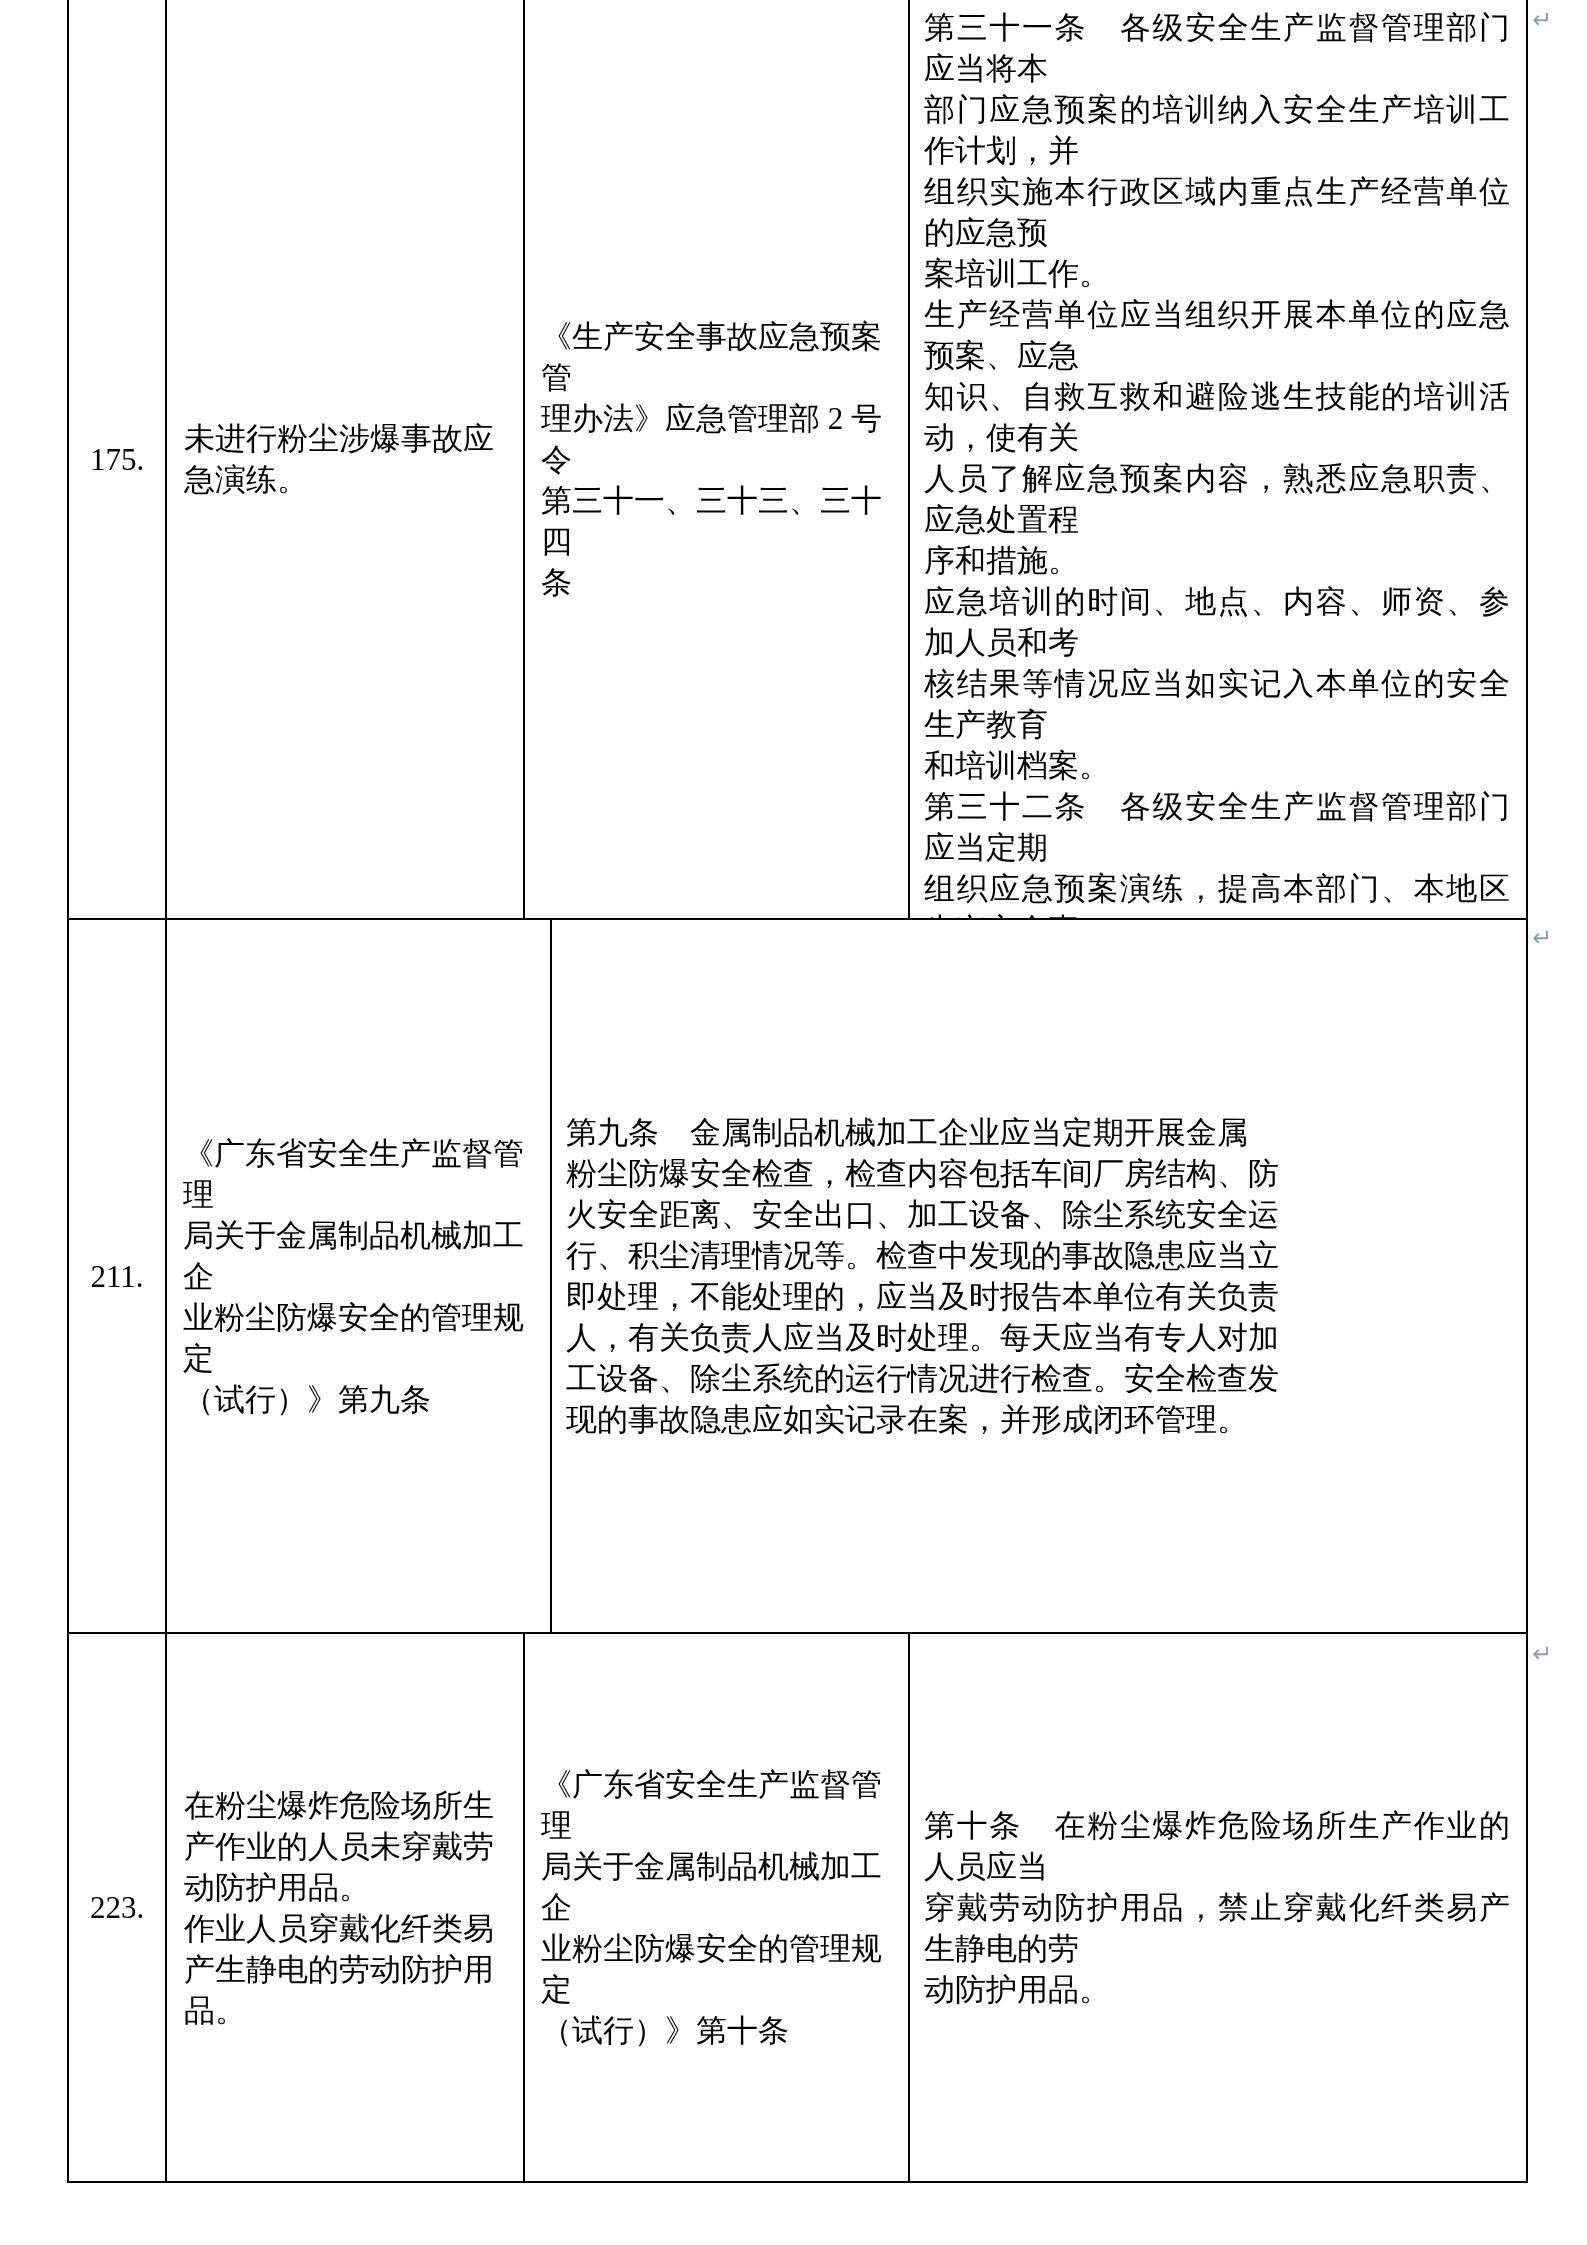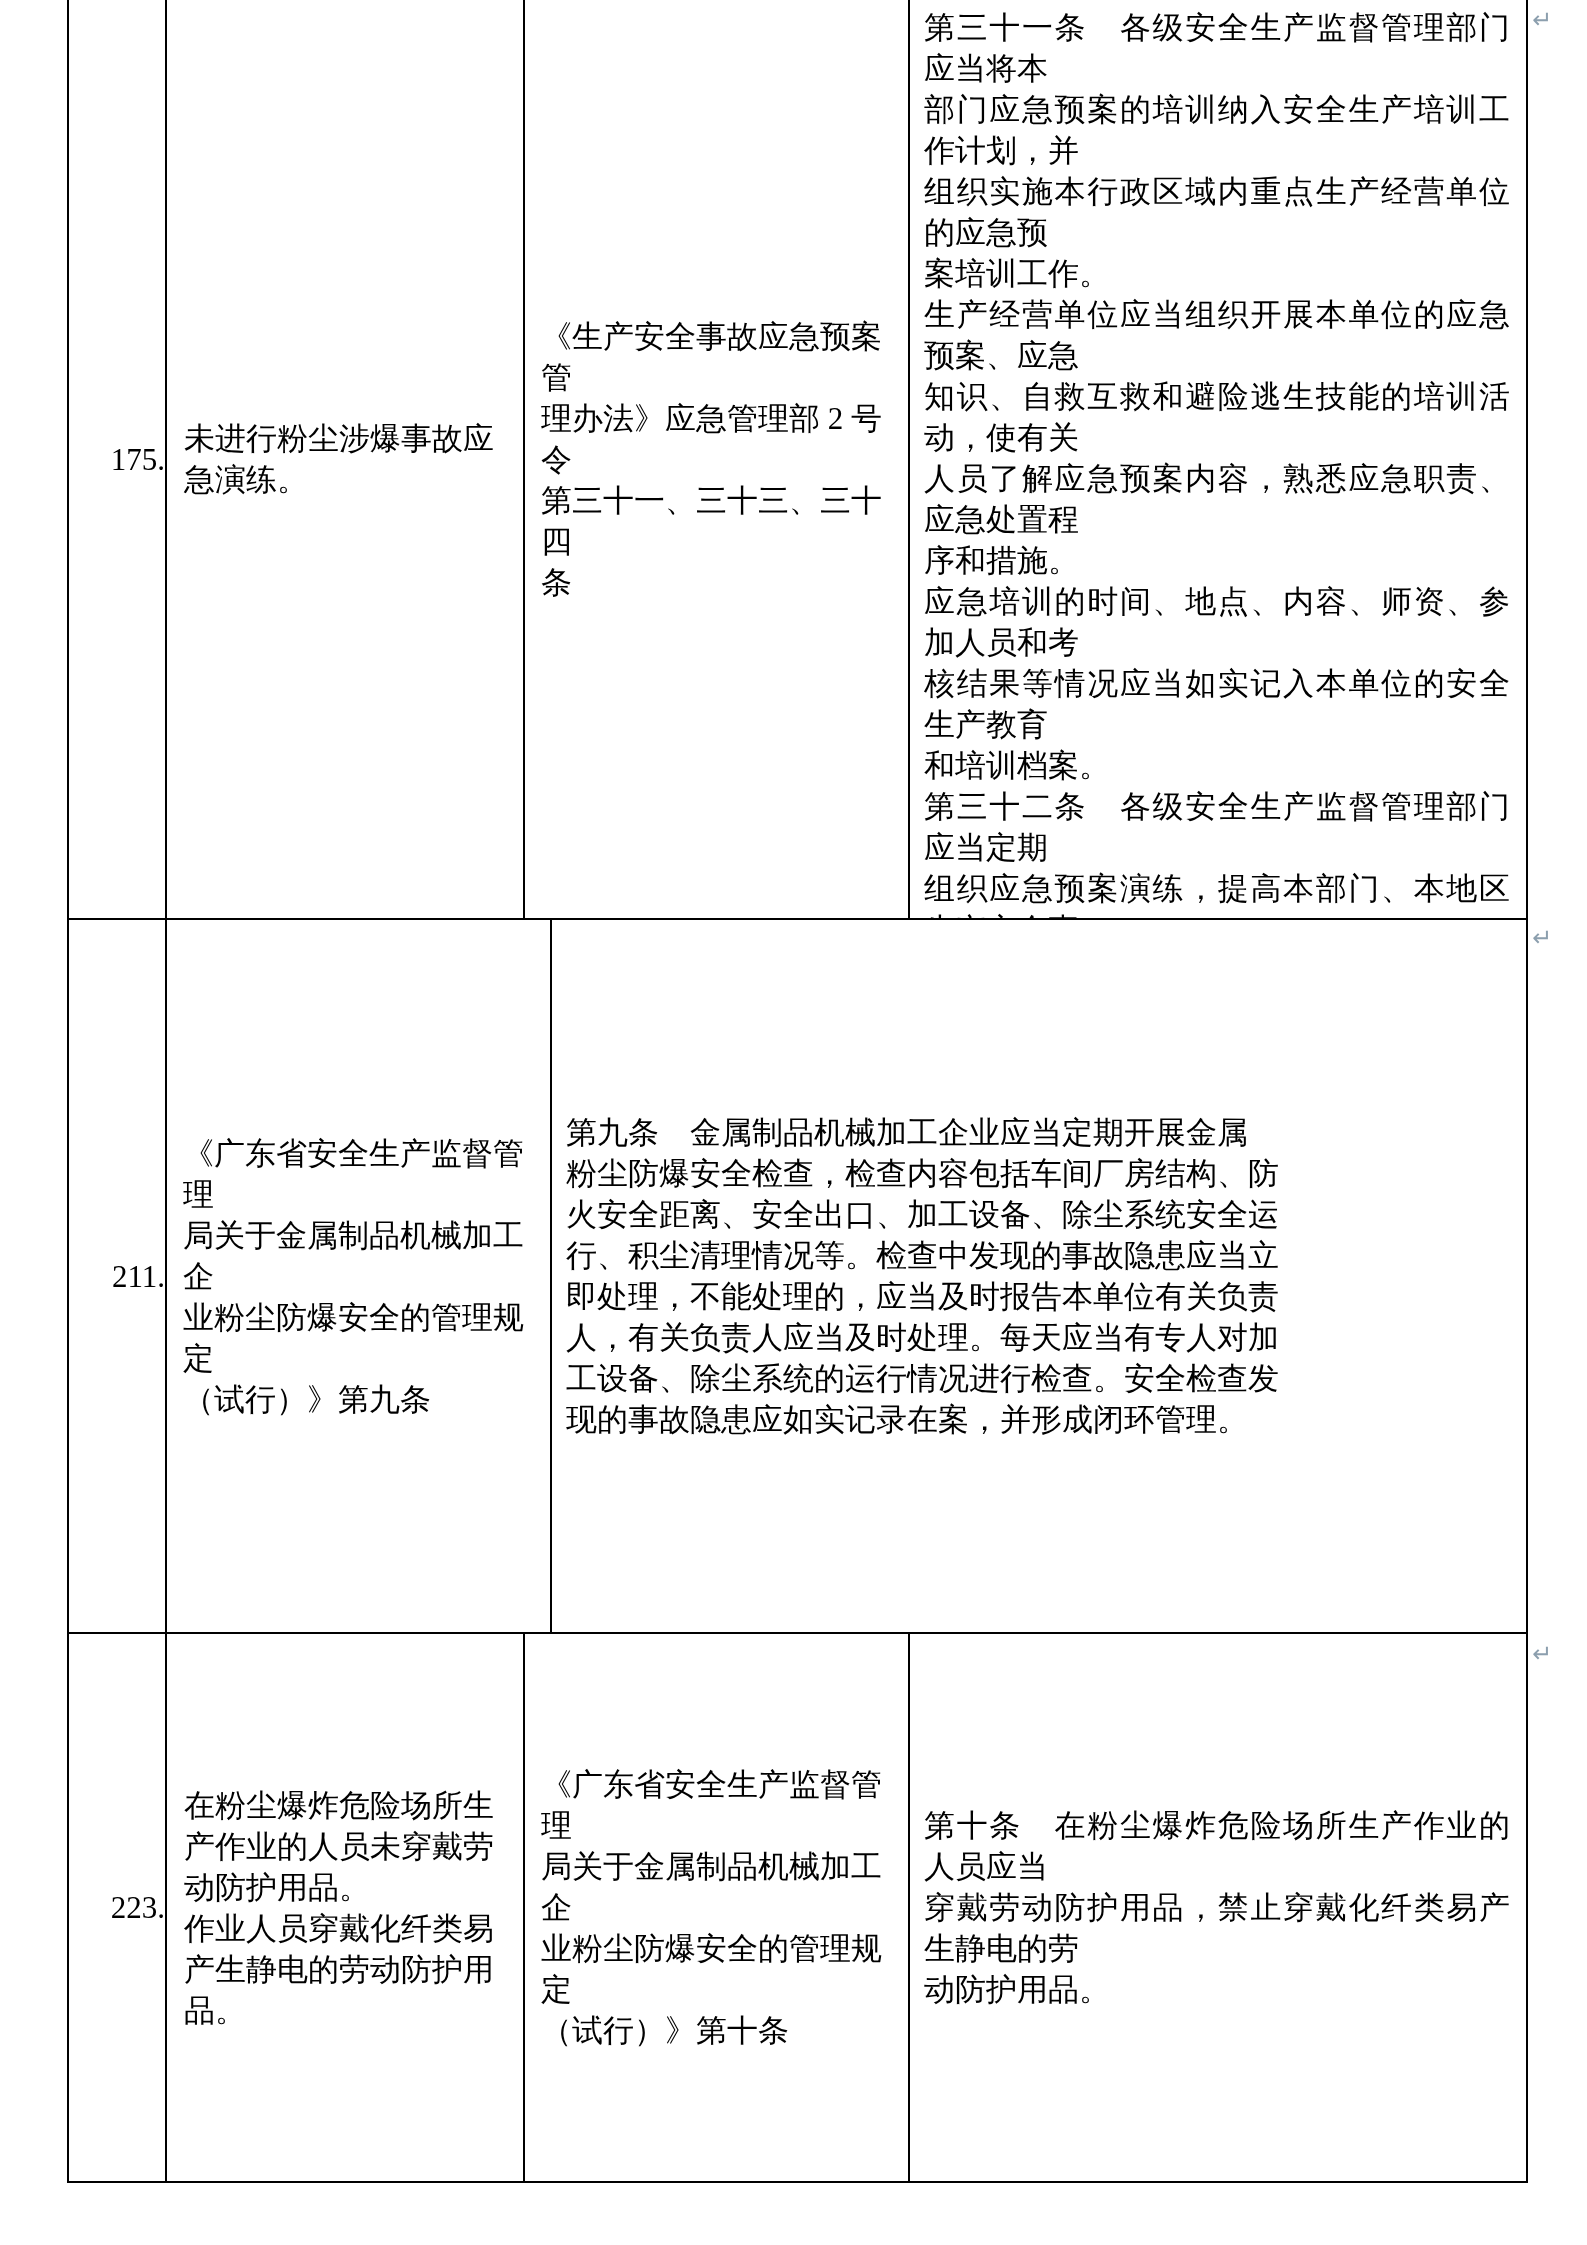--- a/index.html
+++ b/index.html
@@ -32,21 +32,21 @@
   .row-177{height:549px;}
   .cell{
     box-sizing:border-box;
     display:flex;
     align-items:center;
     overflow:hidden;
   }
   .cell + .cell{
     border-left:2px solid #000;
   }
-  .c-num{width:96px;justify-content:flex-end;}
+  .c-num{width:96px;justify-content:center;}
   .c-desc{width:358px;}
   .c-basis{width:372px;}
   .c-law{width:673px;flex:1;margin-left:13px;}
   .txt{
     font-size:31px;
     line-height:41px;
     white-space:pre-line;
     letter-spacing:0;
   }
   .c-num .txt{line-height:41px;}

